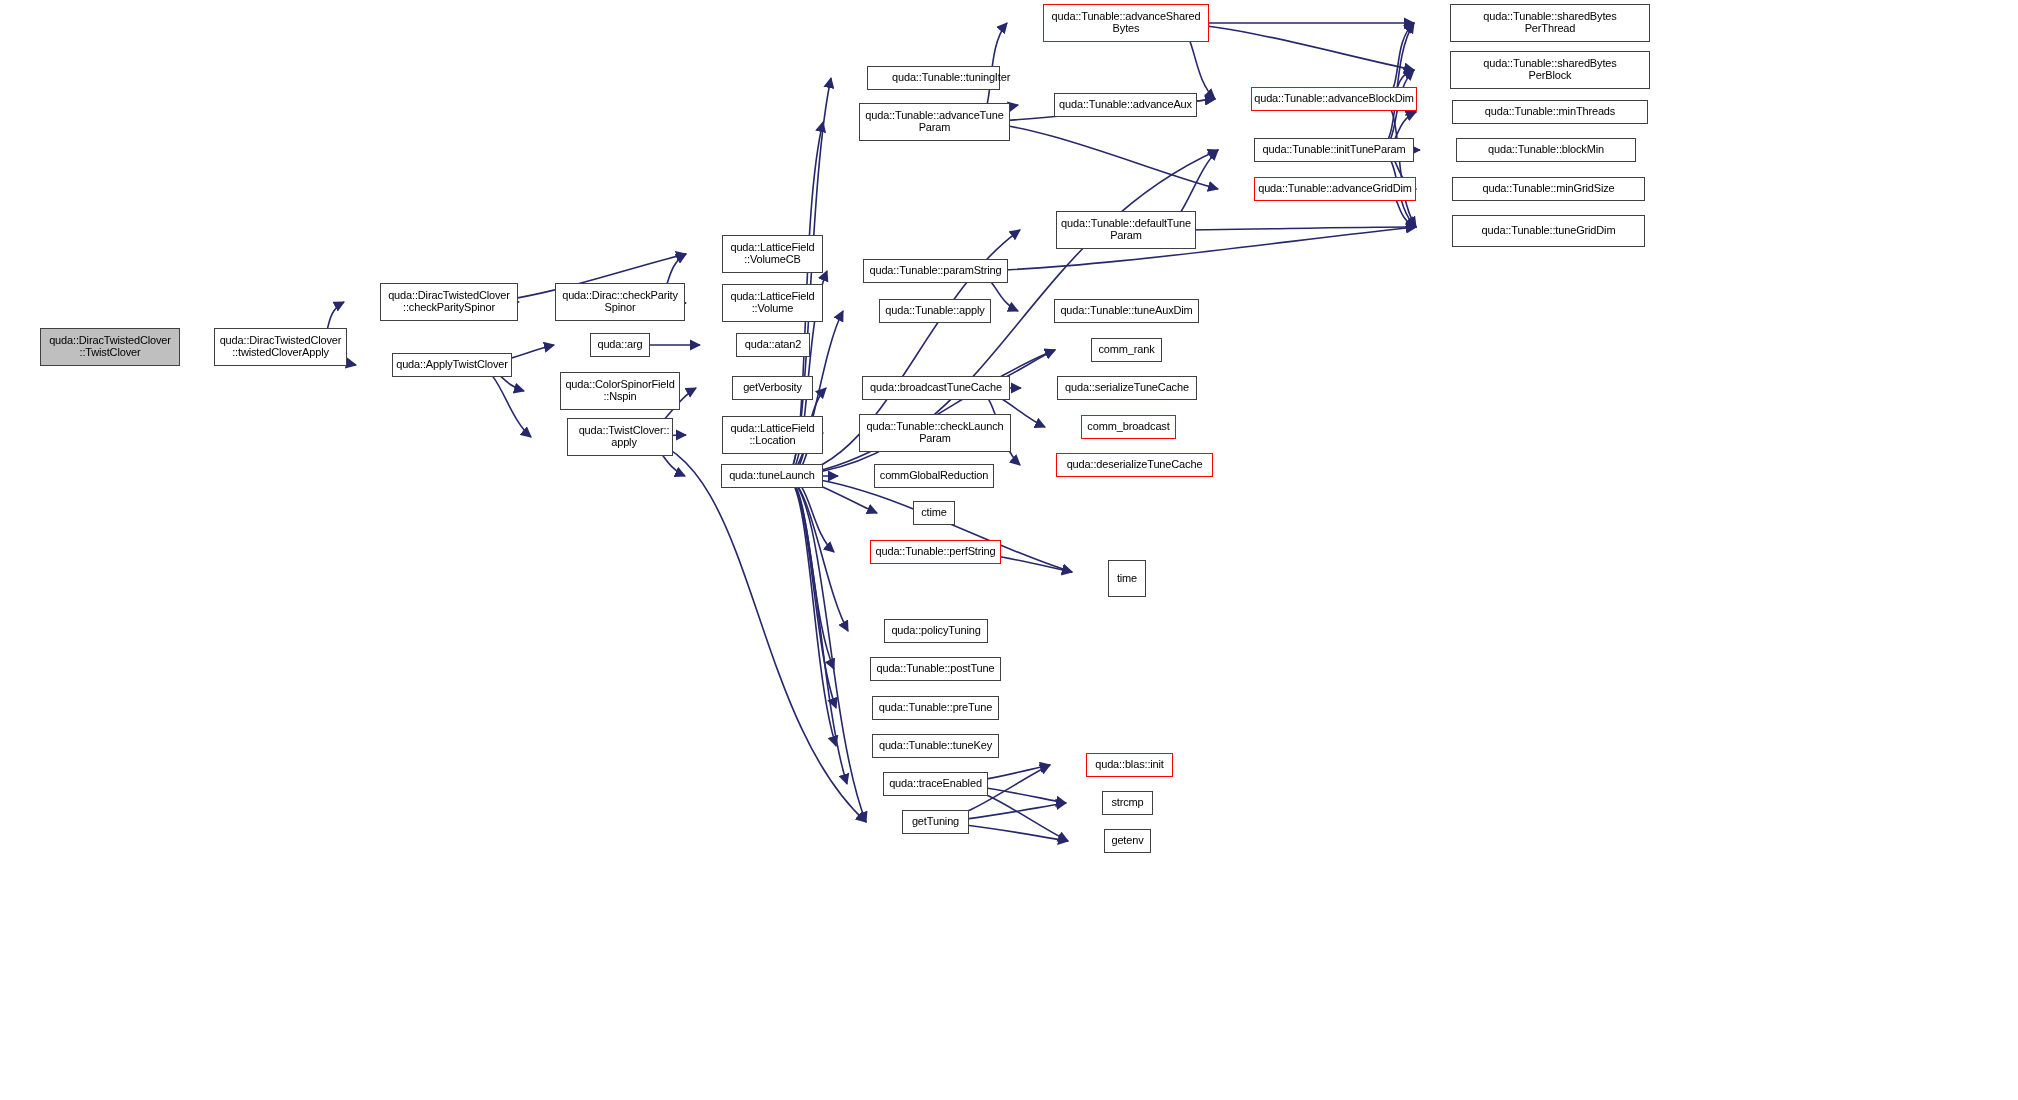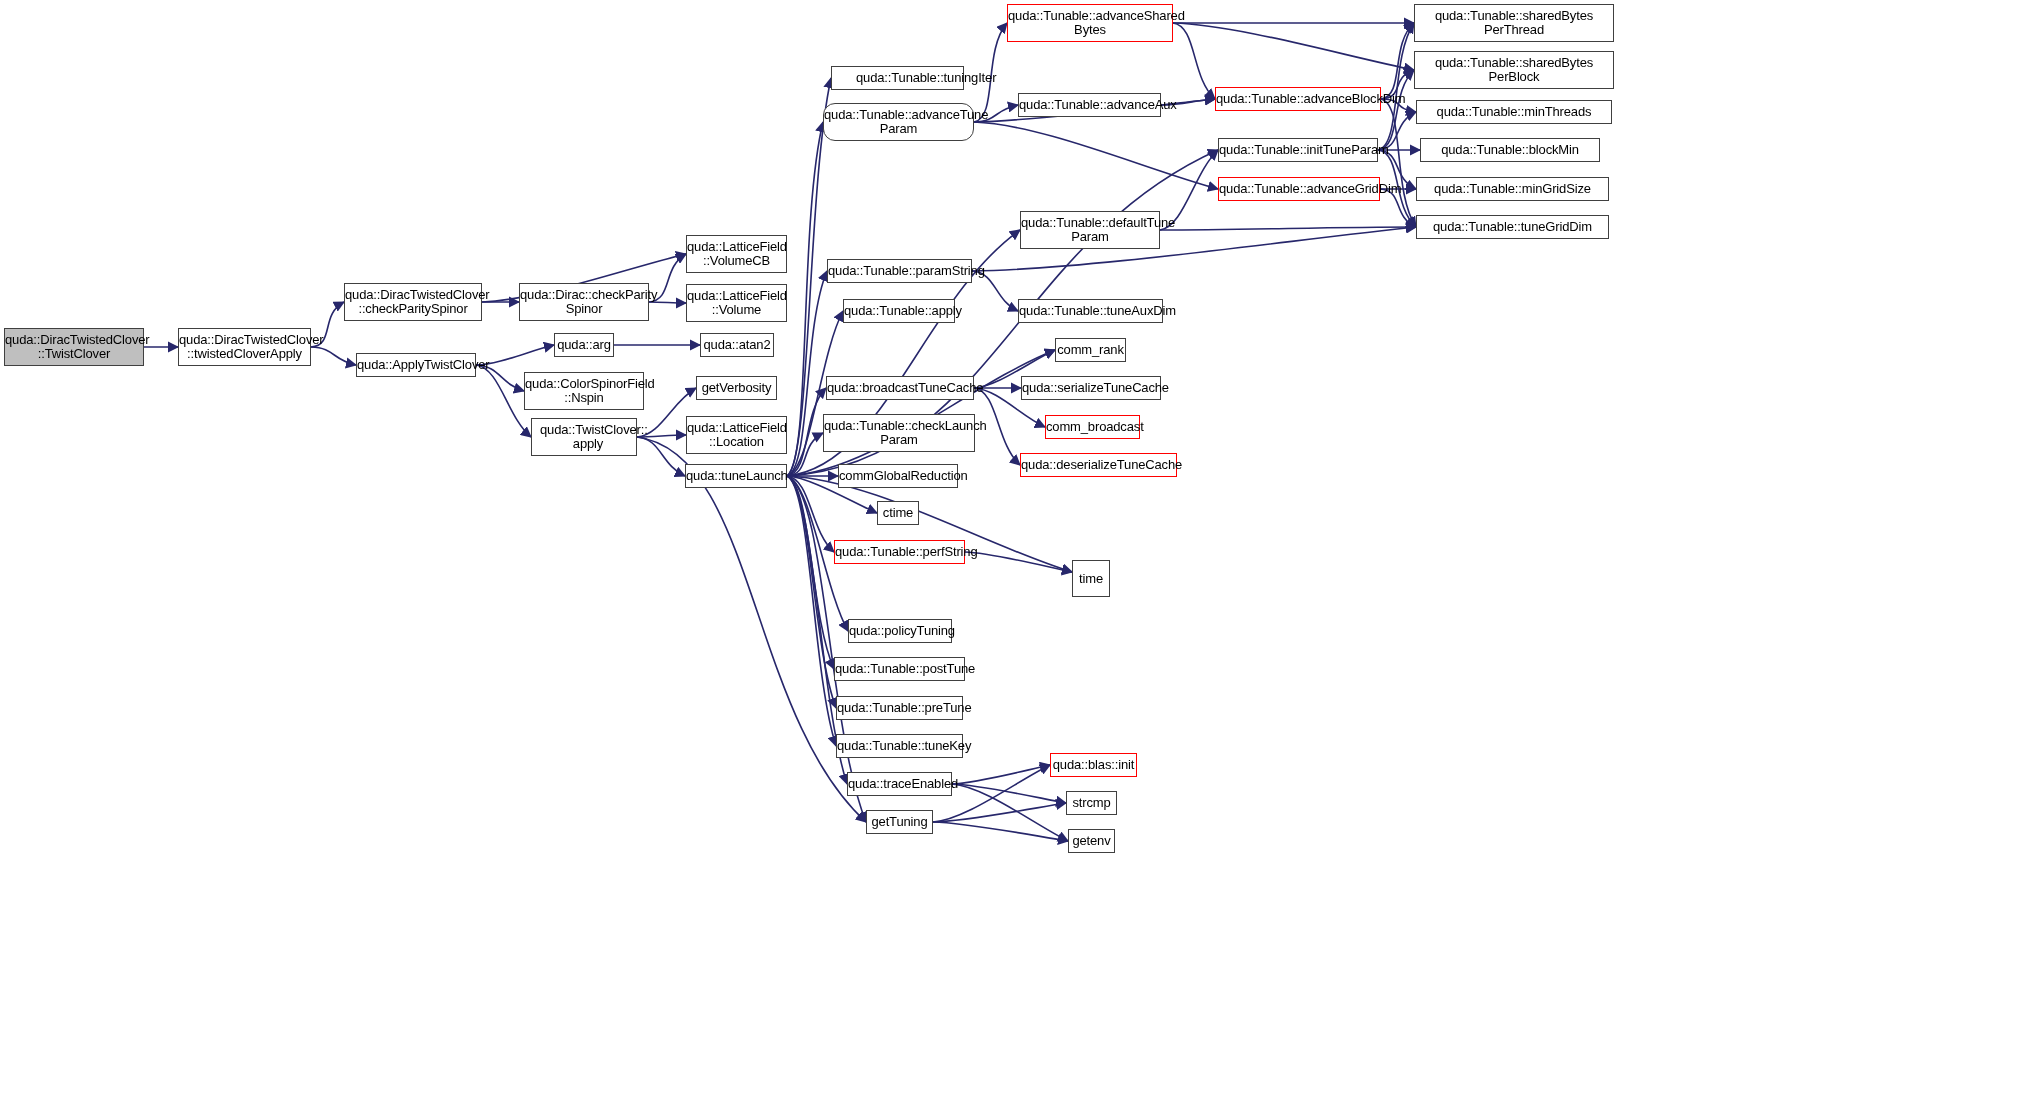--- a/index.html
+++ b/index.html
@@ -29,26 +29,27 @@
   .node {
     position: absolute;
     box-sizing: border-box;
     display: flex;
     align-items: center;
     justify-content: center;
     text-align: center;
     background: #ffffff;
     border: 1px solid #404040;
     color: #000000;
-    font-size: 13px;
+    font-size: 11px;
     line-height: 1.06;
     letter-spacing: -0.15px;
     white-space: pre-line;
     font-family: "Liberation Sans", sans-serif;
     z-index: 5;
+    margin-left: 36px;
   }
   .node.red {
     border-color: #ff0000;
     border-width: 1px;
   }
   .node.root {
     background: #bfbfbf;
     border-color: #404040;
   }
   .node span { display: block; width: 100%; }
@@ -153,21 +154,21 @@
       <div class="node" style="left: 686px; top: 235px; width: 101px; height: 38px;"><span>quda::LatticeField
 ::VolumeCB</span></div>
       <div class="node" style="left: 686px; top: 284px; width: 101px; height: 38px;"><span>quda::LatticeField
 ::Volume</span></div>
       <div class="node" style="left: 700px; top: 333px; width: 74px; height: 24px;"><span>quda::atan2</span></div>
       <div class="node" style="left: 696px; top: 376px; width: 81px; height: 24px;"><span>getVerbosity</span></div>
       <div class="node" style="left: 686px; top: 416px; width: 101px; height: 38px;"><span>quda::LatticeField
 ::Location</span></div>
       <div class="node" style="left: 685px; top: 464px; width: 102px; height: 24px;"><span>quda::tuneLaunch</span></div>
       <div class="node" style="left: 831px; top: 66px; width: 133px; height: 24px; padding-left: 24px;"><span>quda::Tunable::tuningIter</span></div>
-      <div class="node" style="left: 823px; top: 103px; width: 151px; height: 38px; border-radius: 12px;"><span>quda::Tunable::advanceTune
+      <div class="node" style="left: 823px; top: 103px; width: 151px; height: 38px;"><span>quda::Tunable::advanceTune
 Param</span></div>
       <div class="node" style="left: 827px; top: 259px; width: 145px; height: 24px;"><span>quda::Tunable::paramString</span></div>
       <div class="node" style="left: 843px; top: 299px; width: 112px; height: 24px;"><span>quda::Tunable::apply</span></div>
       <div class="node" style="left: 826px; top: 376px; width: 148px; height: 24px;"><span>quda::broadcastTuneCache</span></div>
       <div class="node" style="left: 823px; top: 414px; width: 152px; height: 38px;"><span>quda::Tunable::checkLaunch
 Param</span></div>
       <div class="node" style="left: 838px; top: 464px; width: 120px; height: 24px;"><span>commGlobalReduction</span></div>
       <div class="node" style="left: 877px; top: 501px; width: 42px; height: 24px;"><span>ctime</span></div>
       <div class="node red" style="left: 834px; top: 540px; width: 131px; height: 24px;"><span>quda::Tunable::perfString</span></div>
       <div class="node" style="left: 848px; top: 619px; width: 104px; height: 24px;"><span>quda::policyTuning</span></div>
@@ -193,15 +194,15 @@
       <div class="node red" style="left: 1215px; top: 87px; width: 166px; height: 24px;"><span>quda::Tunable::advanceBlockDim</span></div>
       <div class="node" style="left: 1218px; top: 138px; width: 160px; height: 24px;"><span>quda::Tunable::initTuneParam</span></div>
       <div class="node red" style="left: 1218px; top: 177px; width: 162px; height: 24px;"><span>quda::Tunable::advanceGridDim</span></div>
       <div class="node" style="left: 1414px; top: 4px; width: 200px; height: 38px;"><span>quda::Tunable::sharedBytes
 PerThread</span></div>
       <div class="node" style="left: 1414px; top: 51px; width: 200px; height: 38px;"><span>quda::Tunable::sharedBytes
 PerBlock</span></div>
       <div class="node" style="left: 1416px; top: 100px; width: 196px; height: 24px;"><span>quda::Tunable::minThreads</span></div>
       <div class="node" style="left: 1420px; top: 138px; width: 180px; height: 24px;"><span>quda::Tunable::blockMin</span></div>
       <div class="node" style="left: 1416px; top: 177px; width: 193px; height: 24px;"><span>quda::Tunable::minGridSize</span></div>
-      <div class="node" style="left: 1416px; top: 215px; width: 193px; height: 24px;"><span>quda::Tunable::tuneGridDim</span></div>
+      <div class="node" style="left: 1416px; top: 215px; width: 193px; height: 32px;"><span>quda::Tunable::tuneGridDim</span></div>
     </div>
 </div>
 
 </body></html>

